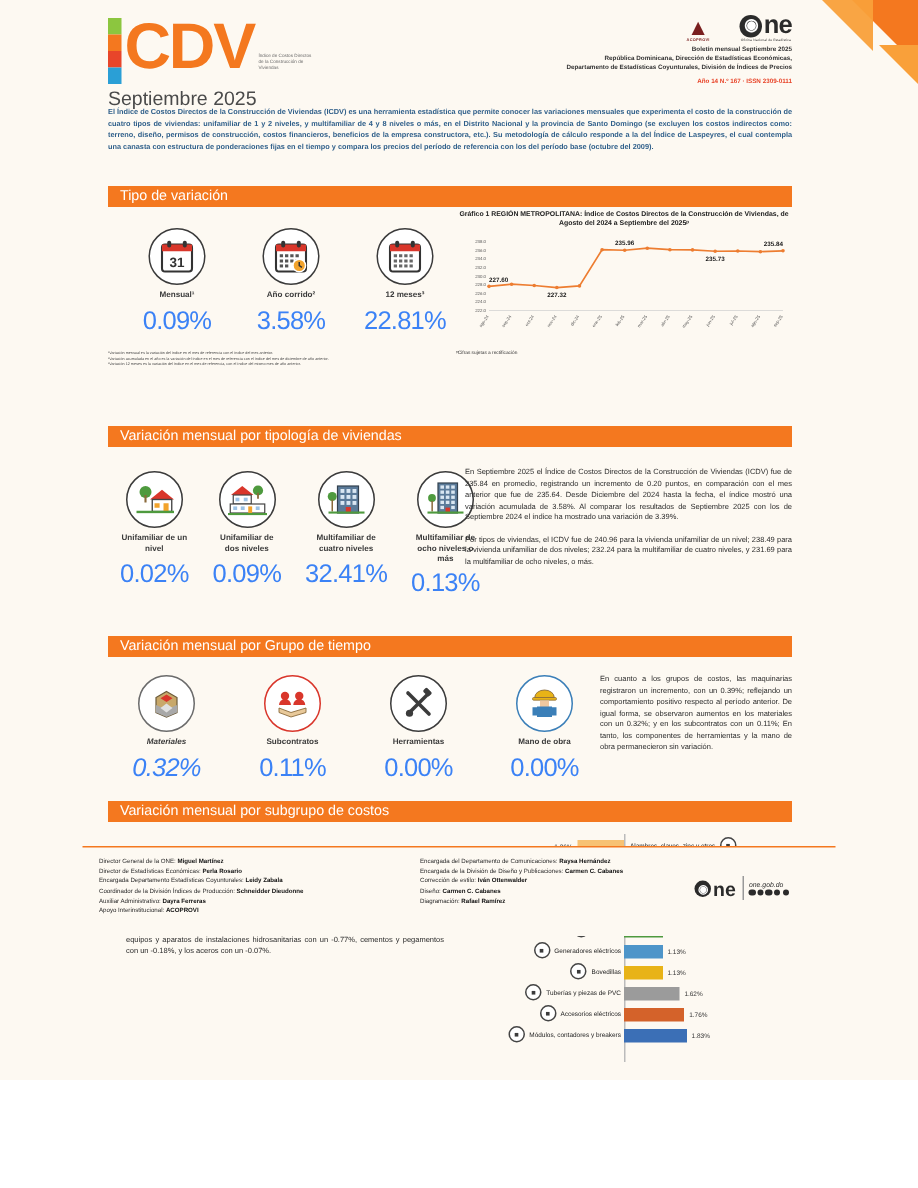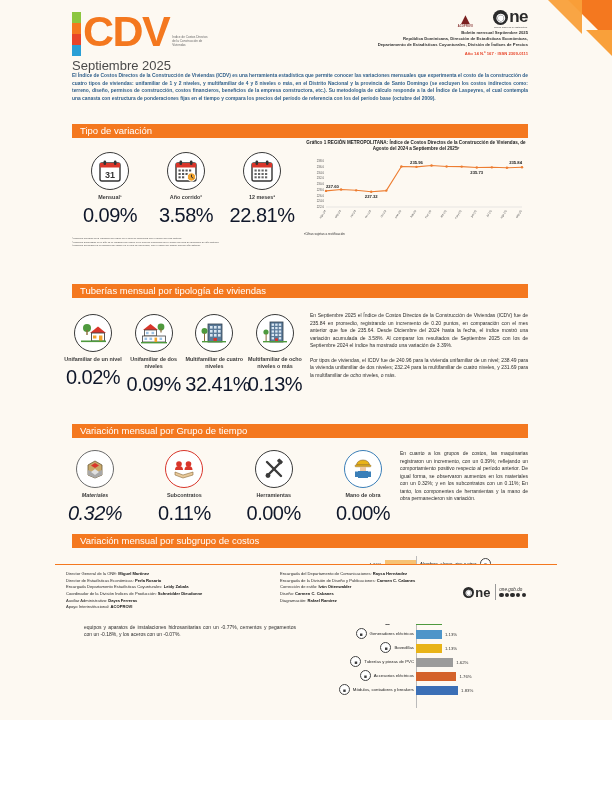--- a/index.html
+++ b/index.html
@@ -55,26 +55,26 @@
   .intro { position: absolute; left: 72px; right: 84px; top: 72px;
       font-size: 4.9px; line-height: 1.55; color: #2f5f8a; text-align: justify; font-weight: bold; }
 
   
   .band { background: #fdf9f2; position: relative; }
   .sec-bar { background: #f4781f; color: #fff; font-size: 9.5px; height: 14px;
       line-height: 14px; padding-left: 8px; margin-left: 72px; margin-right: 84px; }
 
   
   .stats-row { display: flex; }
-  .stat { text-align: center; }
+  .stat { text-align: center; margin-left: 16px; }
   .circ { width: 38px; height: 38px; border-radius: 50%; border: 1.6px solid #3b3b3b;
       margin: 0 auto; display: flex; align-items: center; justify-content: center;
       background: #fff; overflow: hidden; }
   .stat-label { font-size: 5.4px; font-weight: bold; color: #3b3b3b; margin-top: 4px; line-height: 1.25; }
-  .stat-val { font-size: 20px; color: #0f172a; margin-top: 3px; letter-spacing: -.5px; }
+  .stat-val { font-size: 17px; color: #3b82f6; margin-top: 3px; letter-spacing: -.5px; }
   .footnotes { font-size: 2.5px; color: #4a4a4a; line-height: 1.5; }
 
   .para { font-size: 5px; line-height: 1.5; color: #2b2b2b; text-align: justify; }
 
   
   .chart-title { font-size: 4.6px; font-weight: bold; color: #222; text-align: center; line-height: 1.4; }
   .chart-note { font-size: 3.2px; color: #333; }
   .axis-lbl { font-size: 2.9px; fill: #555; }
   .pt-lbl { font-size: 4.2px; font-weight: bold; fill: #1a1a1a; }
   .bar-row { display: flex; align-items: center; height: 13px; }
@@ -277,21 +277,21 @@
           <text class="axis-lbl" x="172.76923076923077" y="58" text-anchor="end" transform="rotate(-55 172.76923076923077 58)">jun-25</text>
           <text class="axis-lbl" x="187.84615384615384" y="58" text-anchor="end" transform="rotate(-55 187.84615384615384 58)">jul-25</text>
           <text class="axis-lbl" x="202.92307692307693" y="58" text-anchor="end" transform="rotate(-55 202.92307692307693 58)">ago-25</text>
           <text class="axis-lbl" x="218" y="58" text-anchor="end" transform="rotate(-55 218 58)">sep-25</text>
         </svg>
       <div class="chart-note">ᵖCifras sujetas a rectificación</div>
     </div>
   </div>
 
   <div class="band" style="height:140px;">
-    <div class="sec-bar">Tuberías mensual por tipología de viviendas</div>
+    <div class="sec-bar">Variación mensual por tipología de viviendas</div>
 
     <div style="position:absolute; left:64px; top:30px; width:240px;">
       <div class="stats-row" style="justify-content:space-between;">
 
         <div class="stat" style="width:58px;">
           <div class="circ">
             <svg width="28" height="28" viewBox="0 0 28 28">
               <circle cx="8" cy="9" r="4" fill="#4e9a3e"></circle>
                 <rect x="7.3" y="11" width="1.4" height="5" fill="#8a6a3a"></rect>
               <path d="M11 14 L19 7.5 L27 14 z" fill="#d9362b"></path>

